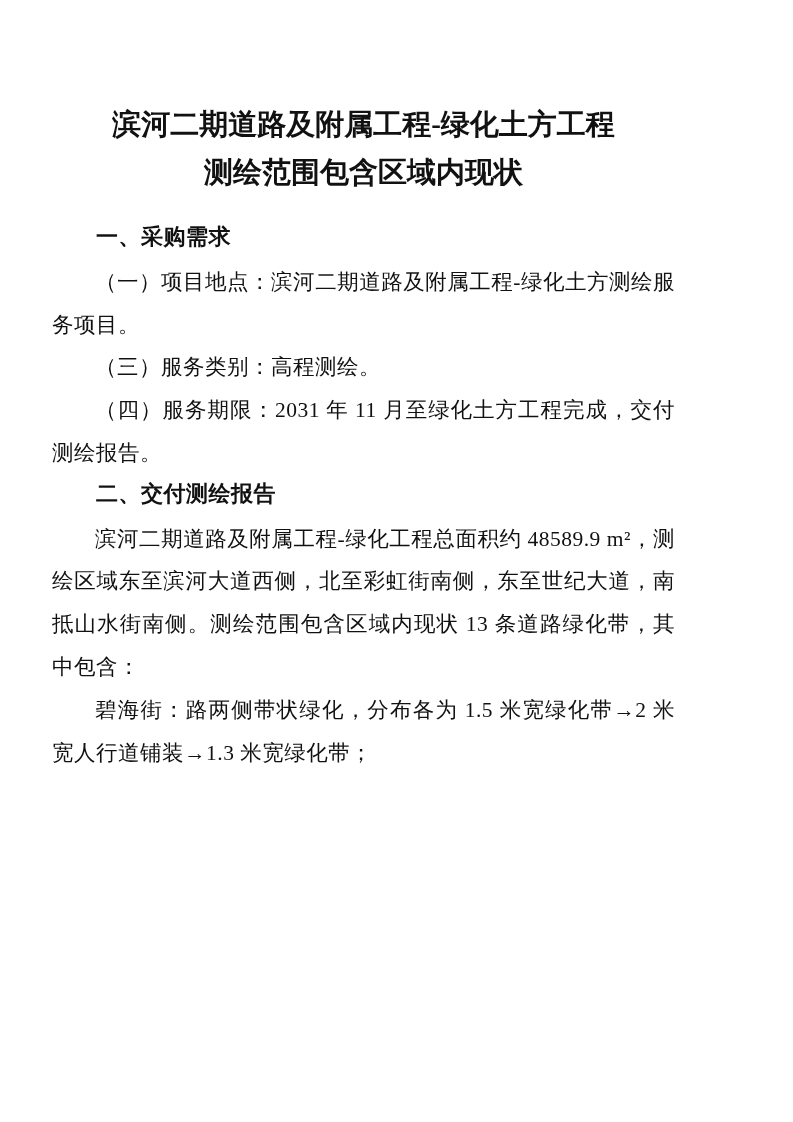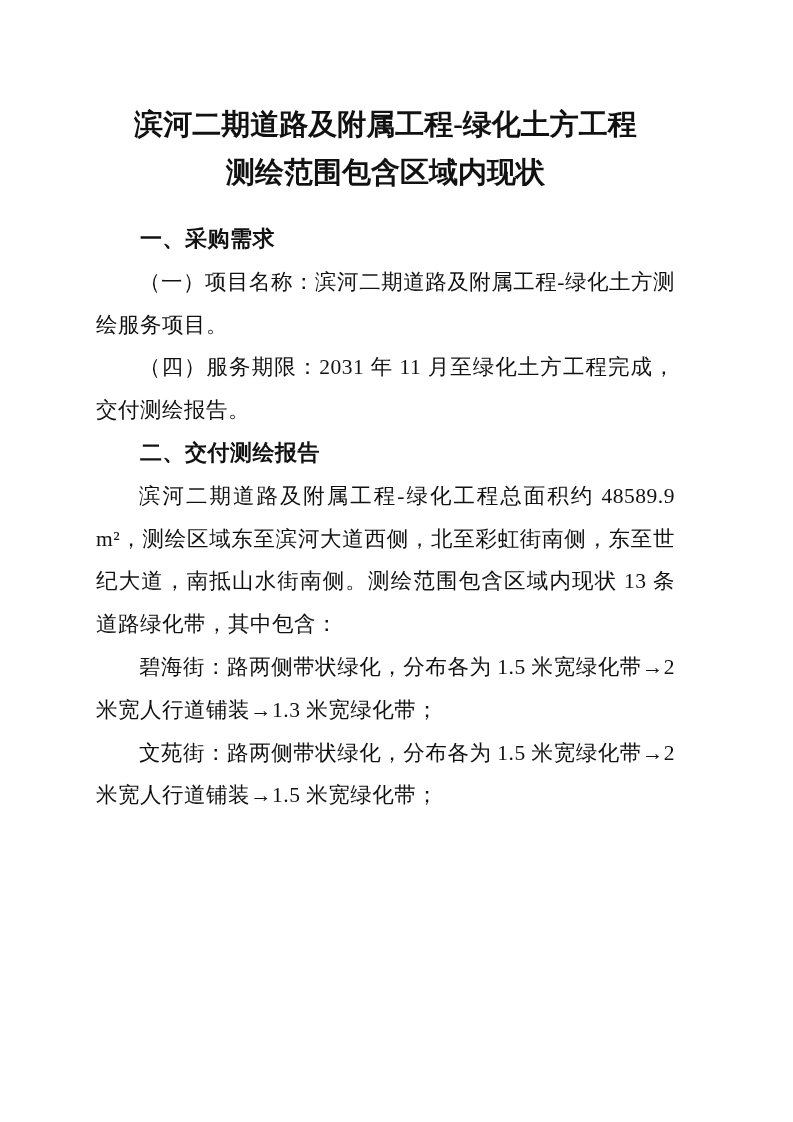--- a/index.html
+++ b/index.html
@@ -8,21 +8,21 @@
     background: #ffffff;
   }
   .page {
     position: relative;
     width: 793px;
     height: 1122px;
     margin: 0 auto;
     background: #ffffff;
     color: #111111;
     box-sizing: border-box;
-    padding: 60px 118px 0 96px;
+    padding: 60px 118px 0 52px;
     overflow: hidden;
     font-family: "Liberation Serif", "DejaVu Serif", serif;
   }
   .doc-title {
     margin: 40px 0 0 0;
     font-size: 29px;
     font-weight: bold;
     text-align: center;
     line-height: 48px;
     color: #111111;
@@ -38,38 +38,38 @@
     margin: 0;
     font-size: 21.5px;
     line-height: 42.8px;
     text-align: justify;
     text-justify: inter-character;
     text-indent: 2em;
     letter-spacing: 0.5px;
   }
   .heading {
     margin: 0;
-    font-family: Liberation Serif, serif;
+    font-family: Liberation Mono, monospace;
     font-weight: bold;
     font-size: 22px;
     line-height: 42.8px;
     text-indent: 2em;
     letter-spacing: 0.5px;
   }
 </style>
 </head>
 <body>
 
 <div class="page">
   <h1 class="doc-title">
     <span class="title-line">滨河二期道路及附属工程-绿化土方工程</span>
     <span class="title-line">测绘范围包含区域内现状</span>
   </h1>
   <div class="content">
       <p class="heading">一、采购需求</p>
-      <p class="para">（一）项目名称：滨河二期道路及附属工程-绿化土方测绘服务项目。</p>
+      <p class="para">（一）项目地点：滨河二期道路及附属工程-绿化土方测绘服务项目。</p>
+      <p class="para">（三）服务类别：高程测绘。</p>
       <p class="para">（四）服务期限：2031 年 11 月至绿化土方工程完成，交付测绘报告。</p>
       <p class="heading">二、交付测绘报告</p>
       <p class="para">滨河二期道路及附属工程-绿化工程总面积约 48589.9 m²，测绘区域东至滨河大道西侧，北至彩虹街南侧，东至世纪大道，南抵山水街南侧。测绘范围包含区域内现状 13 条道路绿化带，其中包含：</p>
       <p class="para">碧海街：路两侧带状绿化，分布各为 1.5 米宽绿化带→2 米宽人行道铺装→1.3 米宽绿化带；</p>
-      <p class="para">文苑街：路两侧带状绿化，分布各为 1.5 米宽绿化带→2 米宽人行道铺装→1.5 米宽绿化带；</p>
     </div>
 </div>
 
 </body></html>

